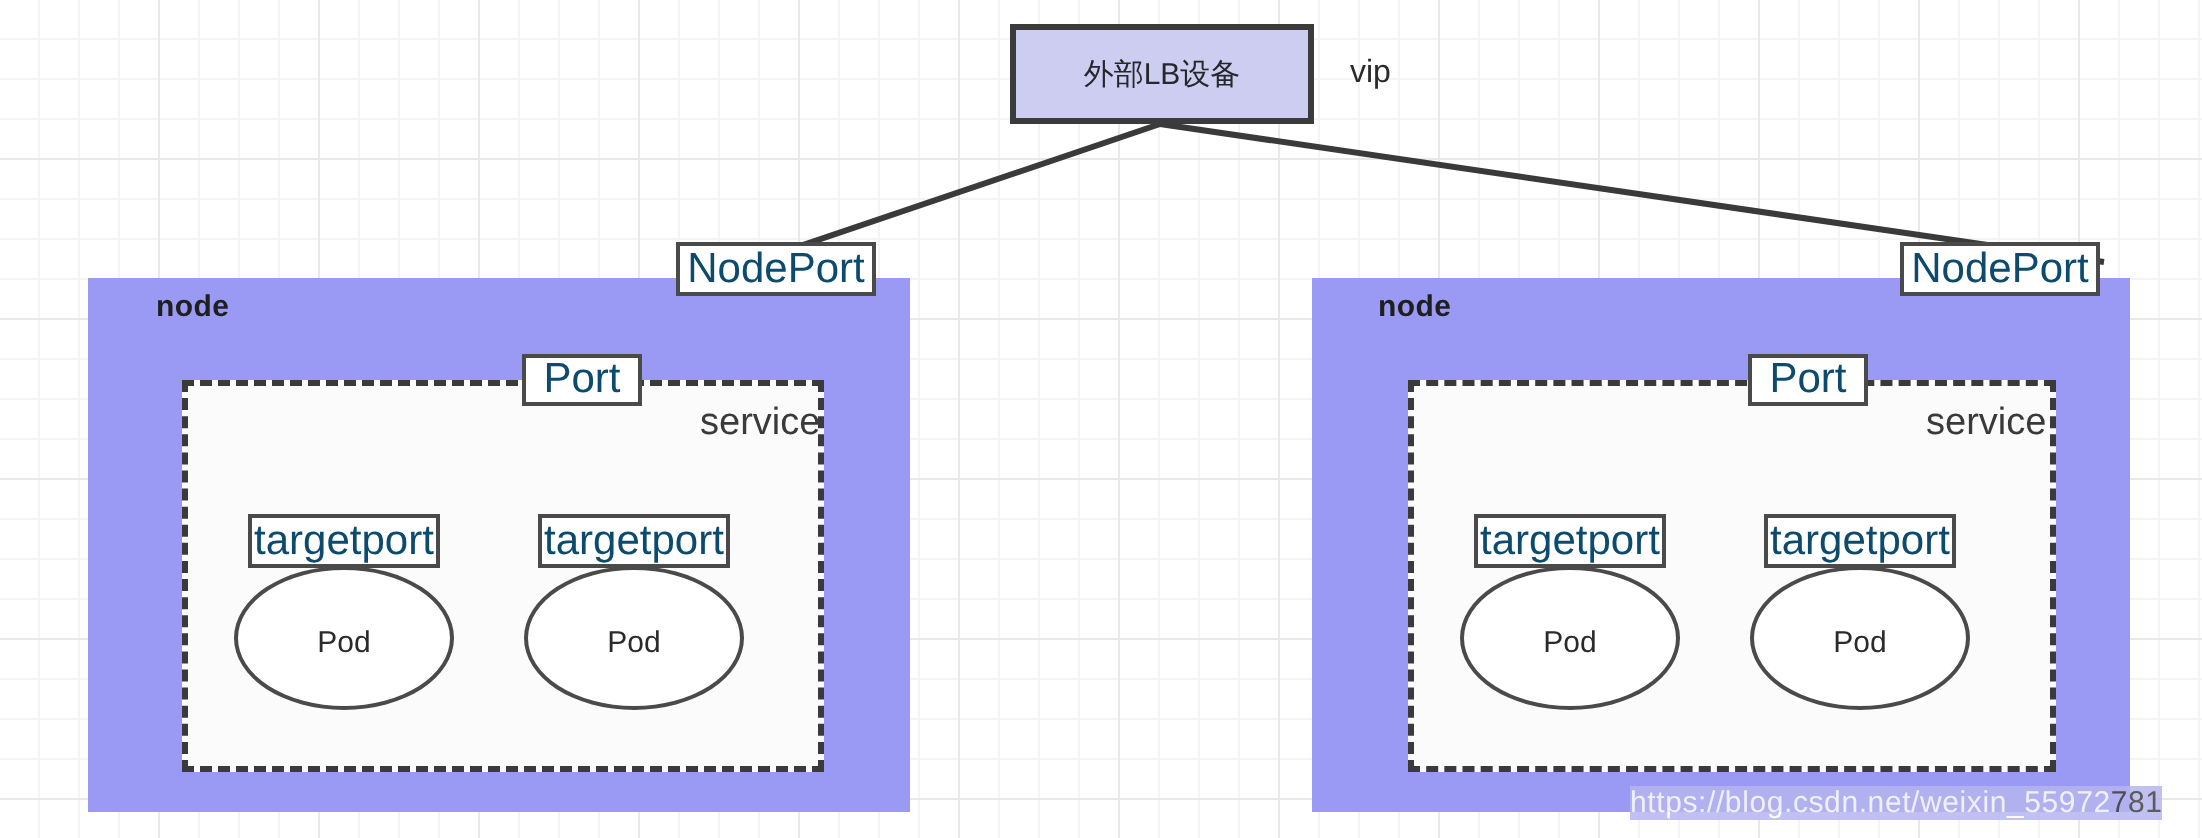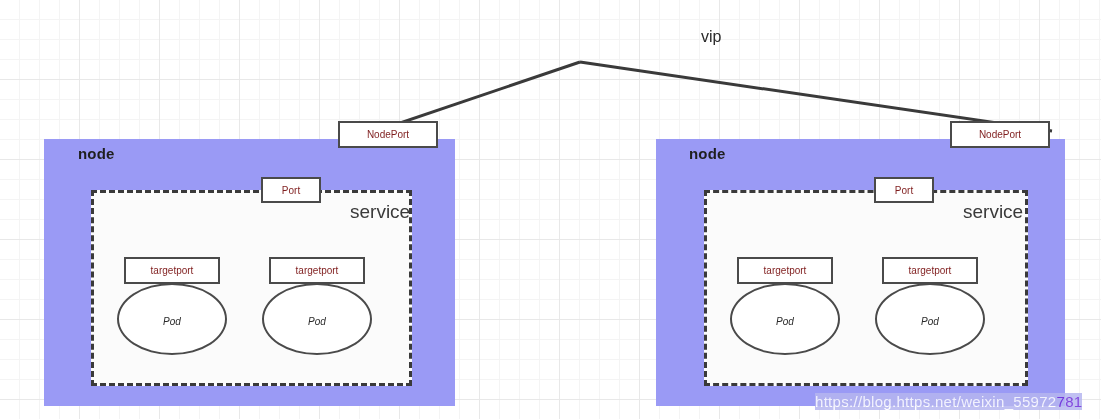--- a/index.html
+++ b/index.html
@@ -55,22 +55,22 @@
     color: #3a3a3a;
   }
   .boxlabel {
     position: absolute;
     box-sizing: border-box;
     background: #ffffff;
     border: 2px solid #4a4a4a;
     display: flex;
     align-items: center;
     justify-content: center;
-    font-size: 10px;
-    color: #7f1d1d;
+    font-size: 21px;
+    color: #0c4a6e;
     white-space: nowrap;
   }
   .lb-box {
     position: absolute;
     box-sizing: border-box;
     background: #cdcdf2;
     border: 3px solid #3b3b3b;
     display: flex;
     align-items: center;
     justify-content: center;
@@ -85,42 +85,41 @@
   }
   .pod {
     position: absolute;
     box-sizing: border-box;
     background: #ffffff;
     border: 2px solid #4a4a4a;
     border-radius: 50%;
     display: flex;
     align-items: center;
     justify-content: center;
-    font-size: 10px;
+    font-size: 15px;
     color: #2b2b2b;
-    font-style: italic;
   }
   .pod-text { margin-top: 4px; }
   svg.links {
     position: absolute;
     left: 0; top: 0;
     width: 1101px;
     height: 419px;
     pointer-events: none;
   }
   .watermark {
     position: absolute;
     font-size: 15px;
     color: #ffffff;
     background: #b6b6f0;
     opacity: .85;
     letter-spacing: .3px;
     white-space: nowrap;
   }
-  .watermark .faded { color: #6d28d9; background: transparent; }
+  .watermark .faded { color: #404040; background: transparent; }
 </style>
 </head>
 <body>
 
 <div id="canvas">
 
   <svg class="links" viewBox="0 0 1101 419">
 
     <line x1="580" y1="62" x2="338" y2="144" stroke="#3a3a3a" stroke-width="3"></line>
 
@@ -130,21 +129,24 @@
 
     <line x1="288" y1="203" x2="176" y2="258" stroke="#3a3a3a" stroke-width="3"></line>
     <line x1="292" y1="203" x2="313" y2="257" stroke="#3a3a3a" stroke-width="3"></line>
 
     <line x1="1005" y1="148" x2="880" y2="200" stroke="#3a3a3a" stroke-width="3"></line>
 
     <line x1="901" y1="203" x2="789" y2="258" stroke="#3a3a3a" stroke-width="3"></line>
     <line x1="905" y1="203" x2="926" y2="257" stroke="#3a3a3a" stroke-width="3"></line>
   </svg>
 
-  <div class="vip-label" style="left:701px; top:28px;">vip</div>
+  <div class="lb-box" style="left:505px; top:12px; width:152px; height:50px;">
+    <span>外部LB设备</span>
+  </div>
+  <div class="vip-label" style="left:675px; top:28px;">vip</div>
 
   <div class="node-box" style="left:44px; top:139px; width:411px; height:267px;"></div>
   <div class="node-label" style="left:58px; top:145px;">node</div>
 
   <div class="service-box" style="left:91px; top:190px; width:321px; height:196px;"></div>
   <div class="service-label" style="left:350px; top:201px;">service</div>
 
   <div class="pod" style="left:117px; top:283px; width:110px; height:72px;">
     <span class="pod-text">Pod</span>
   </div>
@@ -189,16 +191,16 @@
 
   <div class="boxlabel" style="left:874px; top:177px; width:60px; height:26px;">
     <span>Port</span>
   </div>
 
   <div class="boxlabel" style="left:950px; top:121px; width:100px; height:27px;">
     <span>NodePort</span>
   </div>
 
   <div class="watermark" style="left:815px; top:393px;">
-    <span>https://blog.https.net/weixin_55972</span><span class="faded">781</span>
+    <span>https://blog.csdn.net/weixin_55972</span><span class="faded">781</span>
   </div>
 
 </div>
 
 </body></html>

